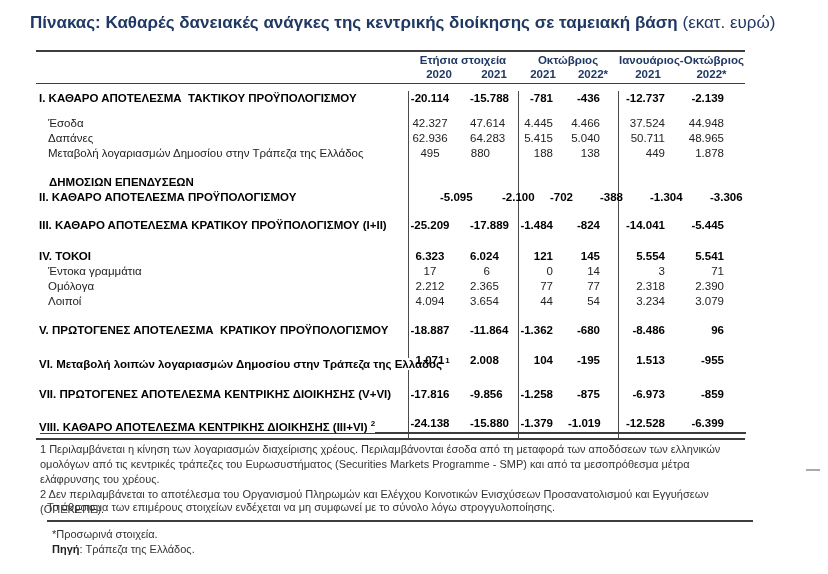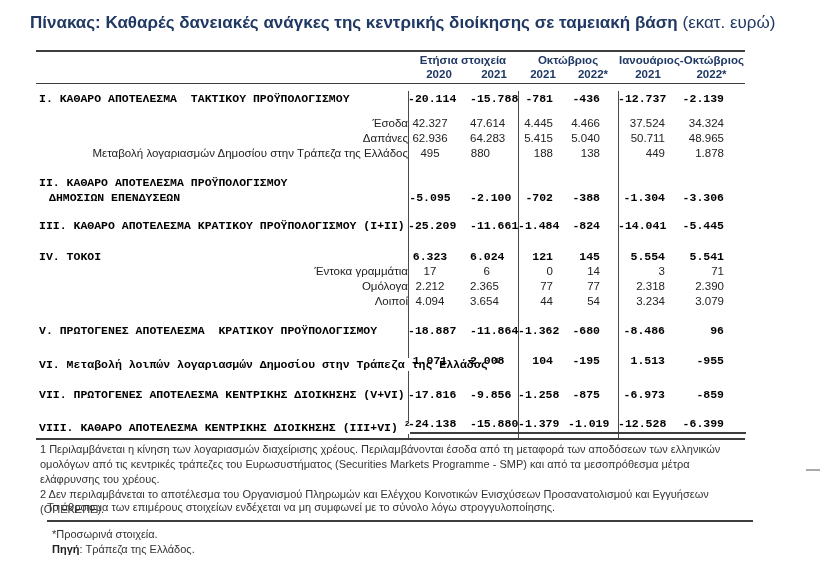--- a/index.html
+++ b/index.html
@@ -18,31 +18,31 @@
   .yr{text-align:center;}
   sup{font-size:8px;}
 
   .tbody{position:relative;border-bottom:2px solid #3d3d3d;padding-bottom:3px;}
   .vline{position:absolute;top:0;bottom:0;width:1px;background:#4a4a4a;z-index:0;}
   .vl1{left:372px;} .vl2{left:482px;} .vl3{left:582px;}
 
   .row{position:relative;z-index:1;display:grid;grid-template-columns:372px 62px 48px 50px 50px 60px 67px;font-size:11.5px;line-height:15px;}
   .row .lbl{padding-left:3px;white-space:nowrap;overflow:visible;}
   .row .lbl span{background:#fff;white-space:pre;}
-  .row.sub .lbl{padding-left:12px;text-align:right;}
+  .row.sub .lbl{padding-left:12px;}
   .row.sub{color:#222;}
-  .row.main{font-weight:bold;color:#000;font-family:Liberation Mono, monospace;}
+  .row.main{font-weight:bold;color:#000;}
   .row .v{text-align:right;white-space:nowrap;}
   .row .v:nth-child(2){padding-right:18px;text-align:center;}
   .row .v:nth-child(3){padding-right:28px;text-align:right;}
   .row .v:nth-child(4){padding-right:15px;}
   .row .v:nth-child(5){padding-right:18px;}
   .row .v:nth-child(6){padding-right:13px;}
   .row .v:nth-child(7){padding-right:21px;}
-  .row.twoline .v{align-self:end;}
+  .row.twoline .v{align-self:end;margin-left:32px;}
 
   .mt7{margin-top:7px;} .mt10{margin-top:10px;} .mt13{margin-top:13px;} .mt14{margin-top:14px;}
   .mt15{margin-top:15px;} .mt16{margin-top:16px;}
 
   .footnotes{position:absolute;left:40px;top:432px;width:706px;border-top:2px solid #3d3d3d;padding-top:8px;font-size:11px;line-height:15px;color:#333;}
   .rounding{position:absolute;left:47px;top:500px;width:706px;font-size:11px;line-height:15px;color:#333;padding-bottom:5px;border-bottom:2px solid #3d3d3d;}
   .bottomnotes{position:absolute;left:52px;top:527px;width:706px;font-size:11px;line-height:15px;color:#333;}
   .bottomnotes b{color:#222;}
   .margin-dash{position:absolute;left:806px;top:469px;width:14px;height:2px;background:#aaa;}
 </style>
@@ -88,21 +88,21 @@
         <div class="v">-2.139</div>
       </div>
 
       <div class="row sub mt10">
         <div class="lbl"><span>Έσοδα</span></div>
         <div class="v">42.327</div>
         <div class="v">47.614</div>
         <div class="v">4.445</div>
         <div class="v">4.466</div>
         <div class="v">37.524</div>
-        <div class="v">34.324</div>
+        <div class="v">44.948</div>
       </div>
 
       <div class="row sub">
         <div class="lbl"><span>Δαπάνες</span></div>
         <div class="v">62.936</div>
         <div class="v">64.283</div>
         <div class="v">5.415</div>
         <div class="v">5.040</div>
         <div class="v">50.711</div>
         <div class="v">48.965</div>
@@ -113,35 +113,35 @@
         <div class="v">495</div>
         <div class="v">880</div>
         <div class="v">188</div>
         <div class="v">138</div>
         <div class="v">449</div>
         <div class="v">1.878</div>
       </div>
 
       <div class="row main twoline mt14">
         <div class="lbl">
+          <div style="padding-left:10px;"><span>ΔΗΜΟΣΙΩΝ ΕΠΕΝΔΥΣΕΩΝ</span></div>
           <div><span>ΙΙ. ΚΑΘΑΡΟ ΑΠΟΤΕΛΕΣΜΑ ΠΡΟΫΠΟΛΟΓΙΣΜΟΥ</span></div>
-          <div style="padding-left:10px;"><span>ΔΗΜΟΣΙΩΝ ΕΠΕΝΔΥΣΕΩΝ</span></div>
         </div>
         <div class="v">-5.095</div>
         <div class="v">-2.100</div>
         <div class="v">-702</div>
         <div class="v">-388</div>
         <div class="v">-1.304</div>
         <div class="v">-3.306</div>
       </div>
 
       <div class="row main mt13">
         <div class="lbl"><span>ΙΙΙ. ΚΑΘΑΡΟ ΑΠΟΤΕΛΕΣΜΑ ΚΡΑΤΙΚΟΥ ΠΡΟΫΠΟΛΟΓΙΣΜΟΥ (Ι+ΙΙ)</span></div>
         <div class="v">-25.209</div>
-        <div class="v">-11.661</div>
+        <div class="v">-17.889</div>
         <div class="v">-1.484</div>
         <div class="v">-824</div>
         <div class="v">-14.041</div>
         <div class="v">-5.445</div>
       </div>
 
       <div class="row main mt16">
         <div class="lbl"><span>ΙV. ΤΟΚΟΙ</span></div>
         <div class="v">6.323</div>
         <div class="v">6.024</div>

